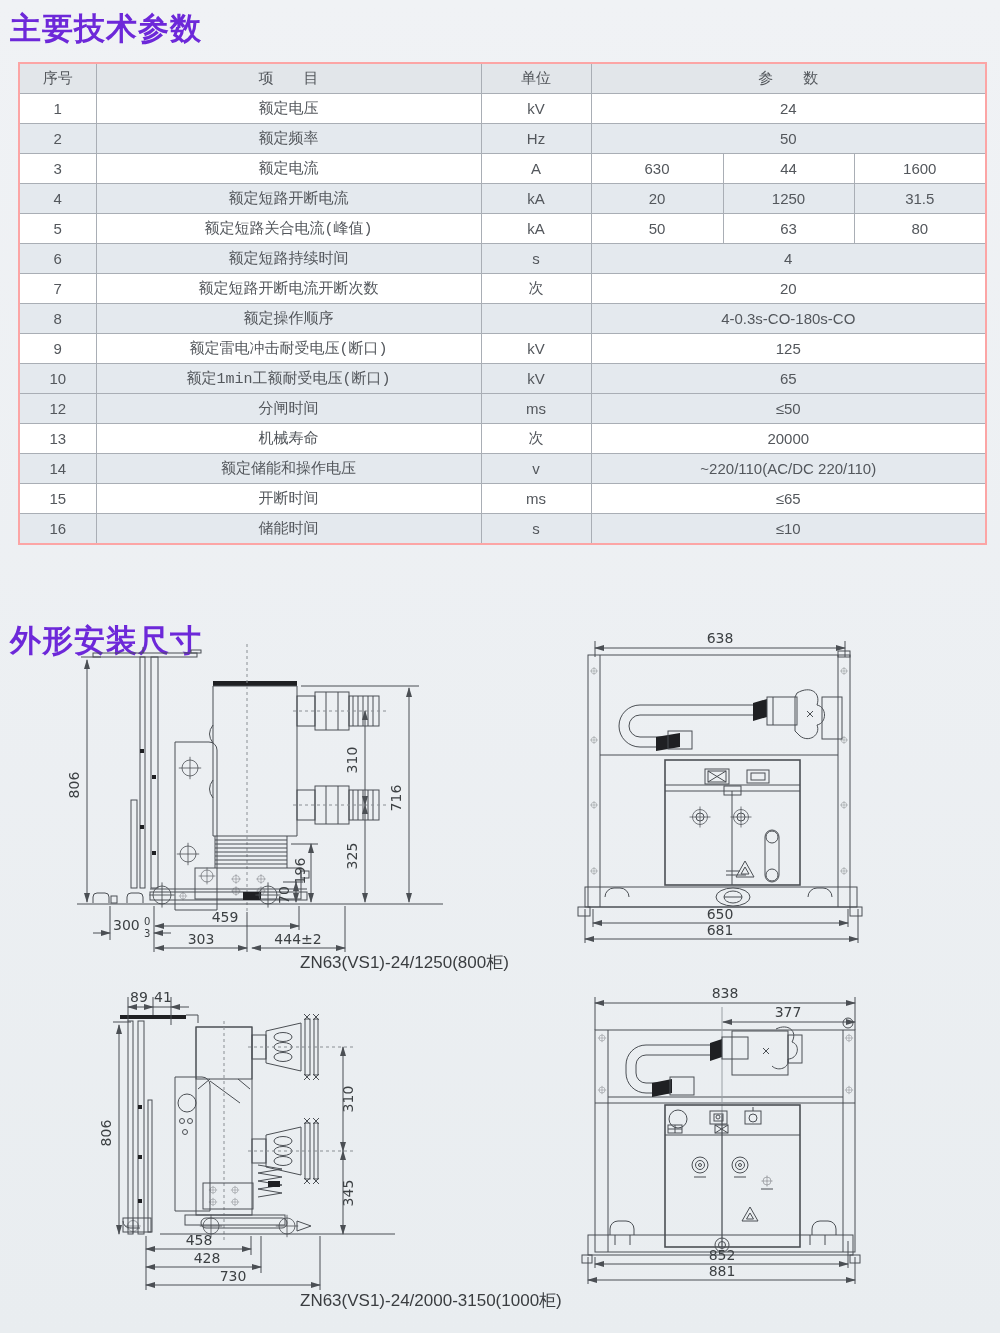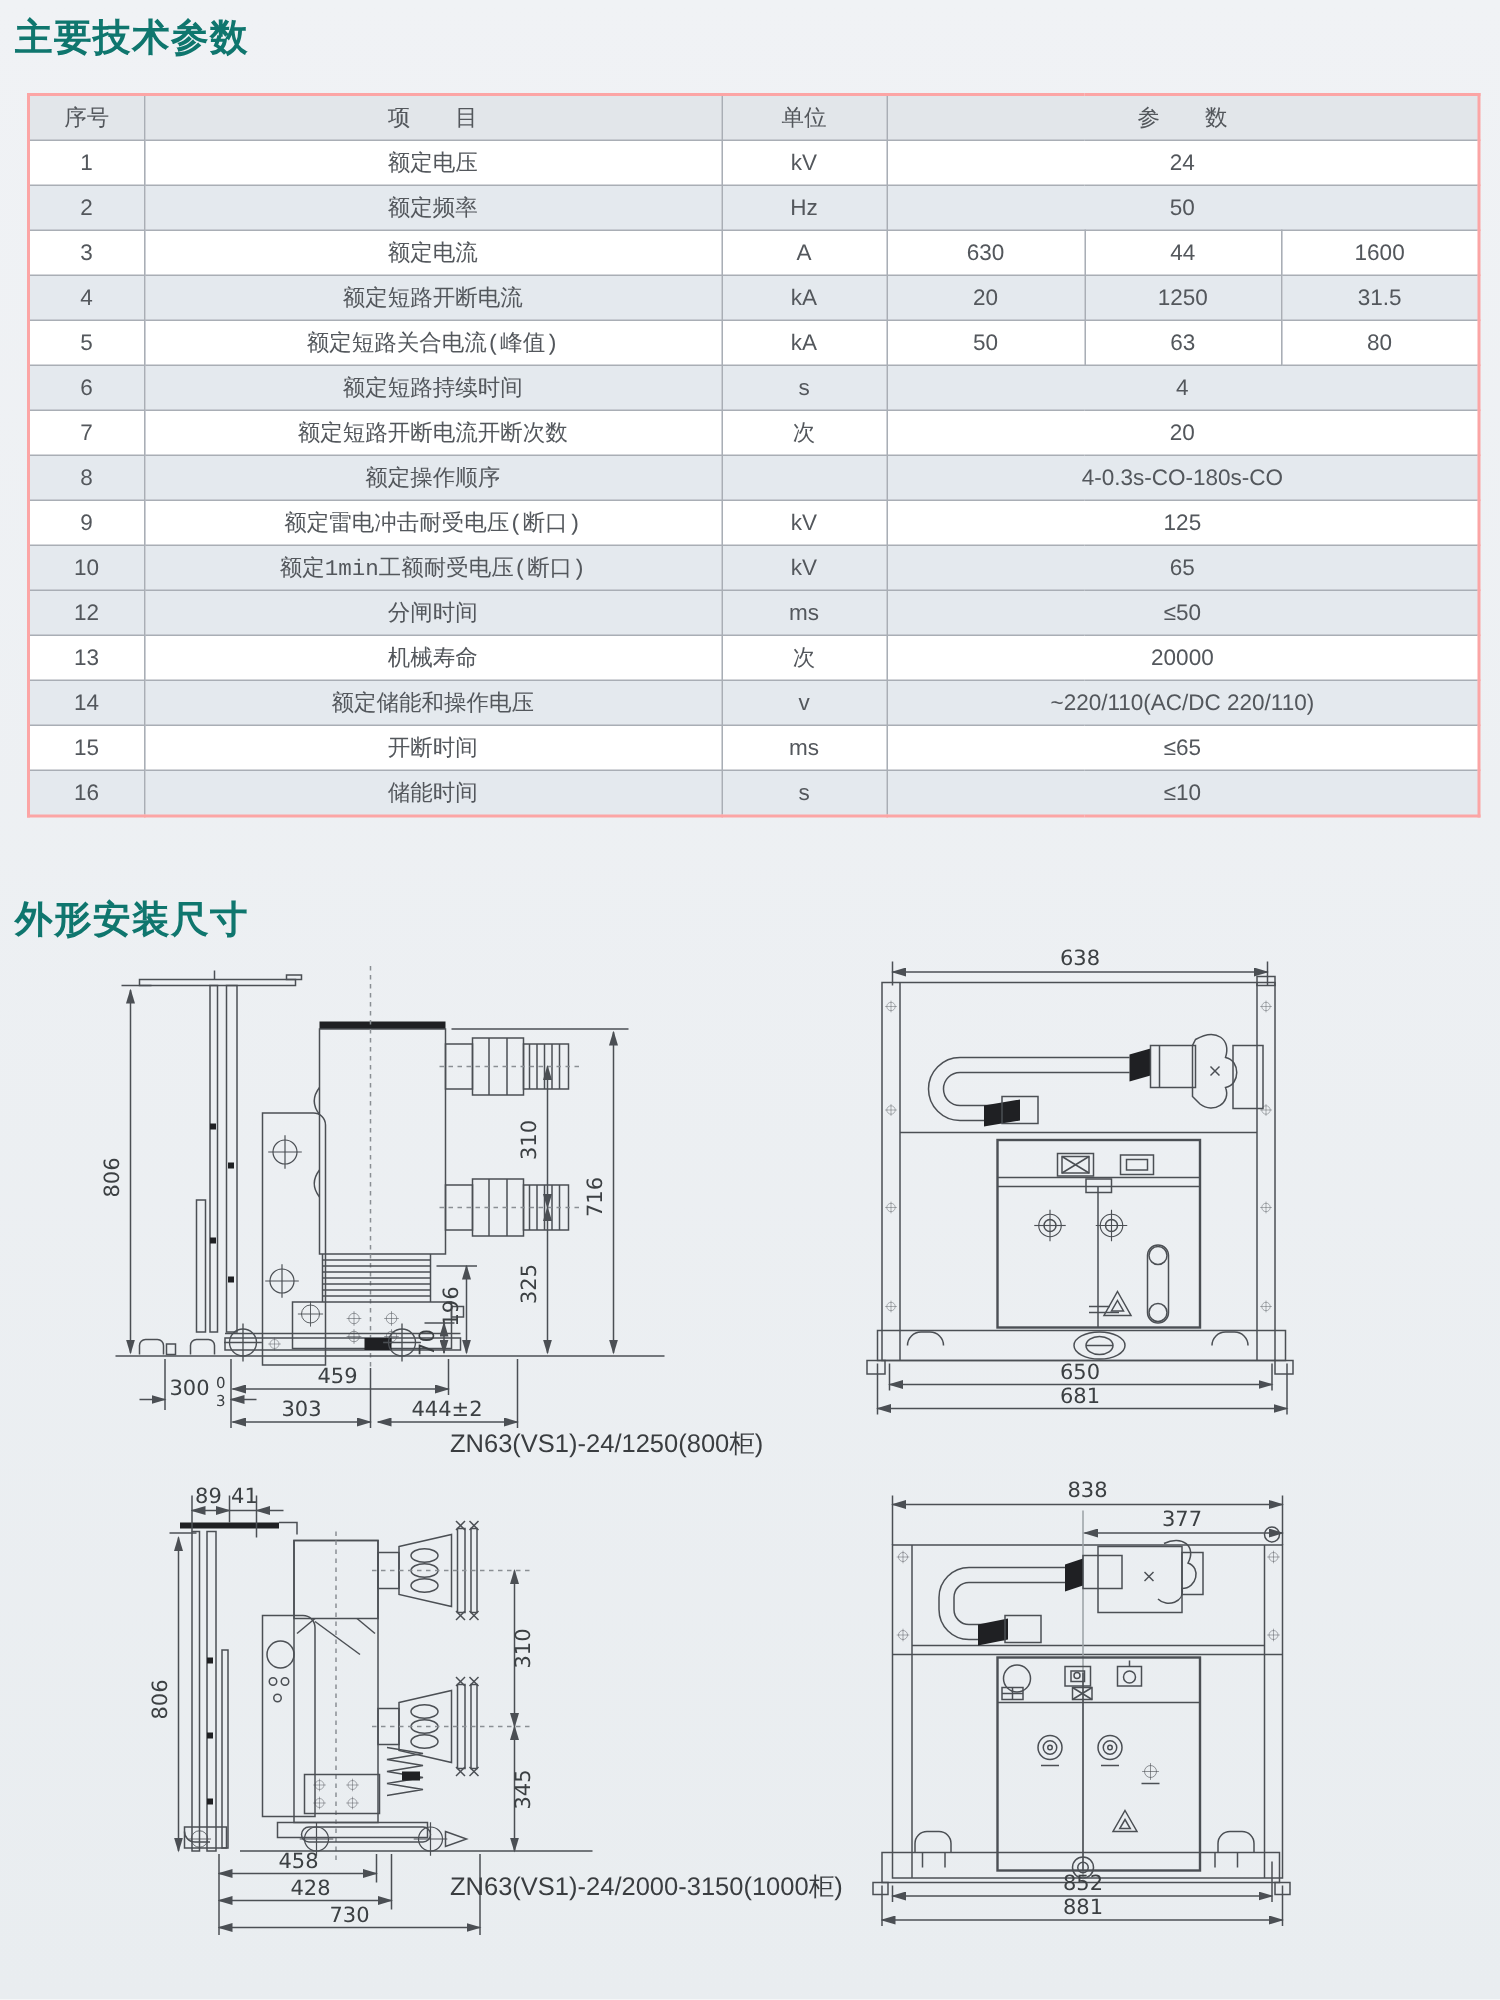--- a/index.html
+++ b/index.html
@@ -1,32 +1,32 @@
 <!DOCTYPE html>
 <html><head>
 <meta charset="utf-8">
 <style>
   html,body{margin:0;padding:0;}
   body{width:1000px;height:1333px;background:linear-gradient(#f0f2f5,#e9edf0);
        font-family:"Liberation Sans","DejaVu Sans",sans-serif;}
   .page{position:relative;width:1000px;height:1333px;overflow:hidden;}
-  .sec-title{position:absolute;left:10px;font-size:25px;font-weight:bold;color:#0f766e;letter-spacing:1px;}
+  .sec-title{position:absolute;left:10px;font-size:31px;font-weight:bold;color:#6d28d9;letter-spacing:1px;}
   #title1{top:8px;}
-  #title2{top:596px;font-family:Liberation Serif, serif;}
+  #title2{top:620px;font-family:Liberation Serif, serif;}
   table.params{position:absolute;left:18px;top:62px;border-collapse:collapse;table-layout:fixed;
       width:967px;font-size:15px;color:#53575c;border:2px solid #fca5a5;}
   table.params td,table.params th{border:1px solid #a9aeb5;height:29px;text-align:center;
       font-weight:normal;padding:0;overflow:hidden;white-space:nowrap;}
   table.params th{background:#e2e6ea;}
   tr.shade td{background:#e4e9ee;}
   tr.plain td{background:#ffffff;}
   td.item{text-align:left;padding-left:14px;font-family:Liberation Mono, monospace;}
   .cap{position:absolute;font-size:17px;color:#3a3d40;text-align:left;}
   #cap800{left:300px;top:951px;width:400px;}
-  #cap1000{left:300px;top:1246px;width:420px;}
+  #cap1000{left:300px;top:1289px;width:420px;}
   svg{position:absolute;overflow:visible;}
   .ln{fill:none;stroke:#4b4f54;stroke-width:1;}
   .lnb{fill:none;stroke:#4b4f54;stroke-width:1.6;}
   .fl{fill:#1f2023;stroke:none;}
   .cl{fill:none;stroke:#8a8f94;stroke-width:1;stroke-dasharray:3 3;}
   .dm{fill:none;stroke:#4b4f54;stroke-width:1;}
   text.dt{font-family:"DejaVu Sans","Liberation Sans",sans-serif;font-size:14px;fill:#3c4043;}
   text.dts{font-family:"DejaVu Sans","Liberation Sans",sans-serif;font-size:10px;fill:#3c4043;}
 </style>
 </head>

